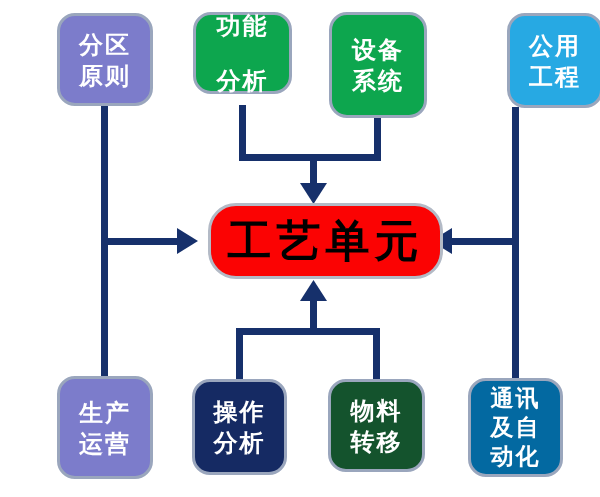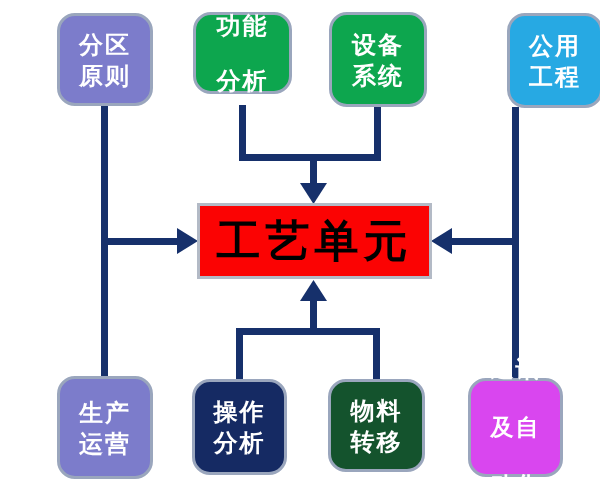--- a/index.html
+++ b/index.html
@@ -28,37 +28,37 @@
   .node .line2 {
     display: block;
     font-size: 24px;
     line-height: 31px;
     letter-spacing: 2px;
     white-space: nowrap;
   }
   .node-tight .line2 { line-height: 29px; font-size: 23px; }
   .center-node {
     position: absolute;
-    left: 197px; top: 203px; width: 235px; height: 76px;
+    left: 208px; top: 203px; width: 235px; height: 76px;
     border: 3px solid #b3bac6;
-    border-radius: 0;
+    border-radius: 28px;
     display: flex;
     align-items: center;
     justify-content: center;
     box-sizing: border-box;
     font-family: "Liberation Serif", serif;
     font-weight: bold;
     font-size: 44px;
     letter-spacing: 5px;
     white-space: nowrap;
   }
   
   .pos-zoning      { left: 57px;  top: 13px;  width: 96px; height: 93px; }
   .pos-functional  { left: 193px; top: 12px;  width: 99px; height: 82px; gap: 24px; }
-  .pos-equipment   { left: 329px; top: 12px;  width: 98px; height: 95px; }
+  .pos-equipment   { left: 329px; top: 12px;  width: 98px; height: 106px; }
   .pos-utilities   { left: 467px; top: 13px;  width: 96px; height: 95px; margin-left: 40px; }
   .pos-production  { left: 57px;  top: 376px; width: 96px; height: 103px; }
   .pos-operation   { left: 192px; top: 379px; width: 95px; height: 96px; }
   .pos-material    { left: 328px; top: 379px; width: 97px; height: 93px; }
   .pos-comm        { left: 468px; top: 378px; width: 95px; height: 99px; }
   
   .cline { position: absolute; }
   .l-left-v      { left: 101px; top: 105px; width: 7px;  height: 271px; }
   .l-left-h      { left: 101px; top: 238px; width: 79px; height: 7px; }
   .l-right-v     { left: 512px; top: 107px; width: 7px;  height: 271px; }
@@ -129,21 +129,21 @@
   <div class="node pos-operation" style="background-color: rgb(21, 42, 99);">
     <span class="line2">操作</span>
     <span class="line2">分析</span>
   </div>
 
   <div class="node pos-material" style="background-color: #14532d;">
     <span class="line2">物料</span>
     <span class="line2">转移</span>
   </div>
 
-  <div class="node node-tight pos-comm" style="background-color: #d946ef; gap: 29px;">
+  <div class="node node-tight pos-comm" style="background-color: #0369a1;">
     <span class="line2">通讯</span>
     <span class="line2">及自</span>
     <span class="line2">动化</span>
   </div>
 
   <div class="center-node" style="background-color: rgb(251, 3, 3); color: rgb(0, 0, 0);">
     <span>工艺单元</span>
   </div>
 
 </div>

